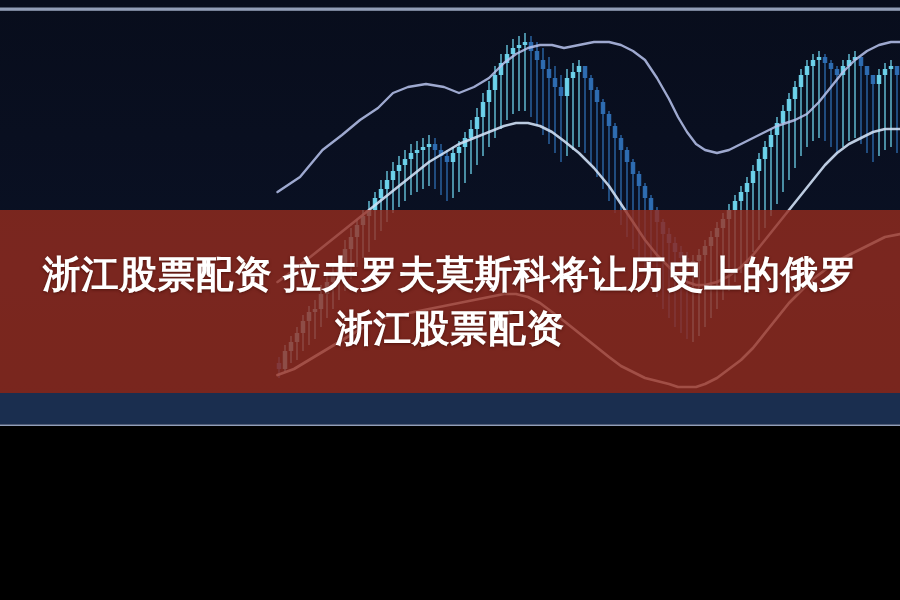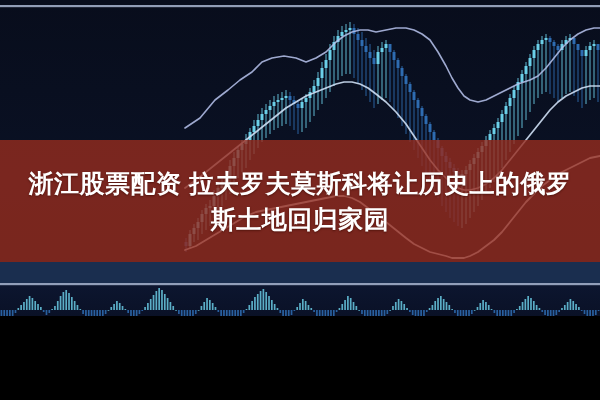--- a/index.html
+++ b/index.html
@@ -1,21 +1,21 @@
 <!DOCTYPE html>
 <html><head>
 <meta charset="utf-8">
 <style>
   html,body{margin:0;padding:0;background:#000;}
   body{
     font-family:"Liberation Sans","DejaVu Sans",sans-serif;
   }
   #stage{
     position:relative;
-    width:600px;height:316px;
+    width:600px;height:284px;
     overflow:hidden;
     background:#0f172a;
   }
   
   #chart-svg, #overlay-svg{
     position:absolute;left:0;top:0;width:600px;height:400px;
     display:block;
   }
 
   
@@ -494,16 +494,16 @@
     <g id="separator-group">
         <rect x="0" y="5" width="600" height="2.2" fill="#b9c7e2" opacity="0.78"></rect>
         <rect x="0" y="283" width="600" height="2.2" fill="#b9c7e2" opacity="0.78"></rect>
         <rect x="0" y="336" width="600" height="2.2" fill="#b9c7e2" opacity="0.78"></rect>
         <rect x="0" y="393" width="600" height="2.2" fill="#b9c7e2" opacity="0.78"></rect>
       </g>
   </svg>
 
   <div id="headline-banner">
     <div class="headline-line">浙江股票配资 拉夫罗夫莫斯科将让历史上的俄罗</div>
-    <div class="headline-line">斯土地回归家园</div>
+    <div class="headline-line">浙江股票配资</div>
   </div>
 
 </div>
 
 </body></html>

